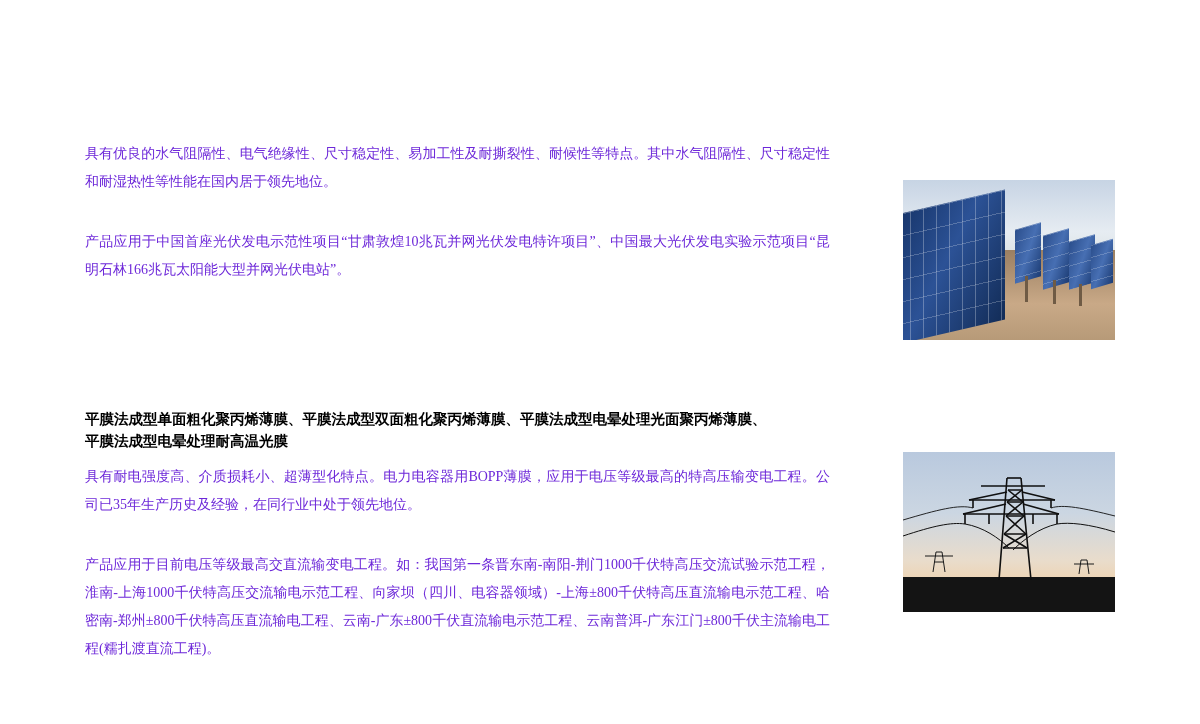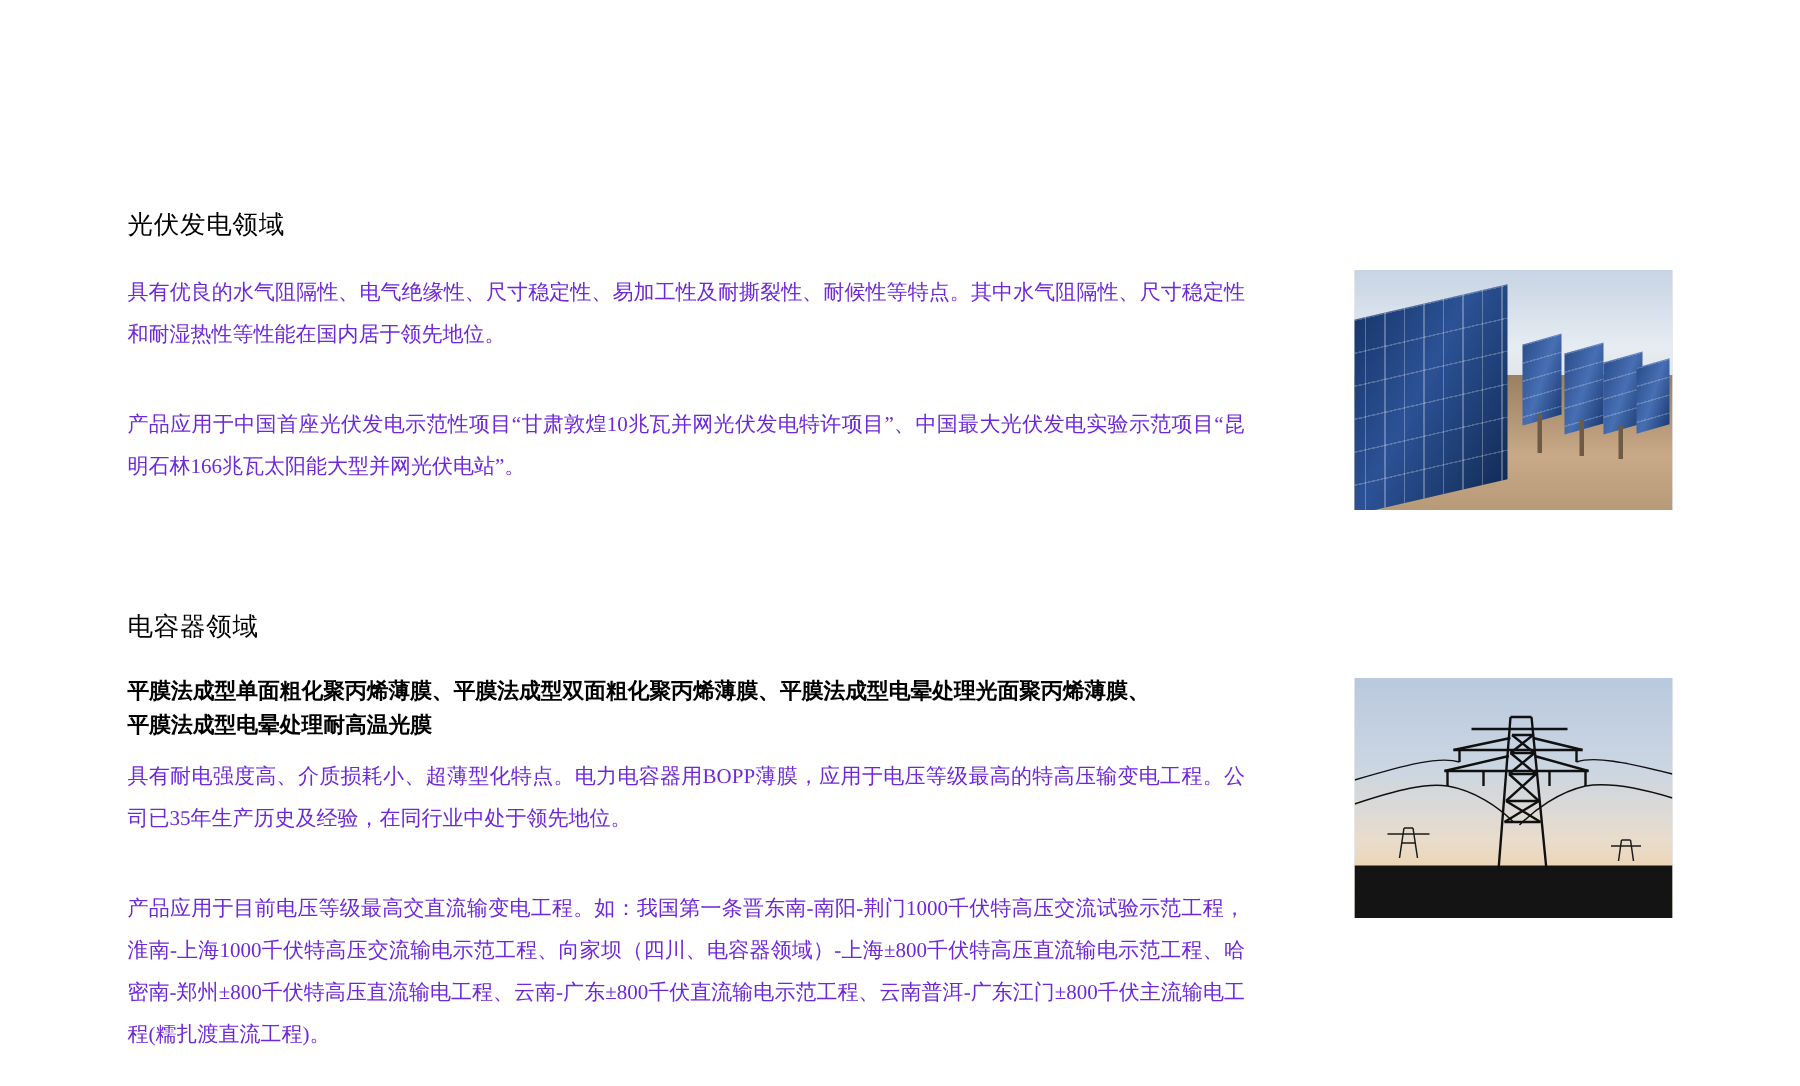--- a/index.html
+++ b/index.html
@@ -141,40 +141,38 @@
     width: 100%;
     height: 100%;
   }
 </style>
 </head>
 <body>
 
 <div class="page">
 
   <div class="section" id="section-pv">
-    <h2 class="section-title">光伏发电领域</h2>
     <p class="para">具有优良的水气阻隔性、电气绝缘性、尺寸稳定性、易加工性及耐撕裂性、耐候性等特点。其中水气阻隔性、尺寸稳定性和耐湿热性等性能在国内居于领先地位。</p>
     <p class="para para-gap-top">产品应用于中国首座光伏发电示范性项目“甘肃敦煌10兆瓦并网光伏发电特许项目”、中国最大光伏发电实验示范项目“昆明石林166兆瓦太阳能大型并网光伏电站”。</p>
   </div>
 
   <div class="photo" id="photo-solar">
     <div class="solar-sky"></div>
     <div class="solar-ground"></div>
     <div class="big-panel"></div>
     <div class="row-panel" style="left:112px; top:46px;"></div>
     <div class="row-panel" style="left:140px; top:52px;"></div>
     <div class="row-panel" style="left:166px; top:58px; height:48px;"></div>
     <div class="row-panel" style="left:188px; top:62px; width:22px; height:44px;"></div>
     <div class="post" style="left:122px; top:96px; height:26px;"></div>
     <div class="post" style="left:150px; top:100px; height:24px;"></div>
     <div class="post" style="left:176px; top:104px; height:22px;"></div>
   </div>
 
   <div class="section" id="section-cap">
-    <h2 class="section-title">电容器领域</h2>
     <p class="subtitle" style="white-space: pre-line; font-family: Liberation Serif, serif;">平膜法成型单面粗化聚丙烯薄膜、平膜法成型双面粗化聚丙烯薄膜、平膜法成型电晕处理光面聚丙烯薄膜、
 平膜法成型电晕处理耐高温光膜</p>
     <p class="para">具有耐电强度高、介质损耗小、超薄型化特点。电力电容器用BOPP薄膜，应用于电压等级最高的特高压输变电工程。公司已35年生产历史及经验，在同行业中处于领先地位。</p>
     <p class="para para-gap-top">产品应用于目前电压等级最高交直流输变电工程。如：我国第一条晋东南-南阳-荆门1000千伏特高压交流试验示范工程，淮南-上海1000千伏特高压交流输电示范工程、向家坝（四川、电容器领域）-上海±800千伏特高压直流输电示范工程、哈密南-郑州±800千伏特高压直流输电工程、云南-广东±800千伏直流输电示范工程、云南普洱-广东江门±800千伏主流输电工程(糯扎渡直流工程)。</p>
   </div>
 
   <div class="photo" id="photo-tower">
     <div class="tower-sky"></div>
     <div class="tower-ground"></div>
     <svg class="tower-svg" viewBox="0 0 212 160" preserveAspectRatio="none">

